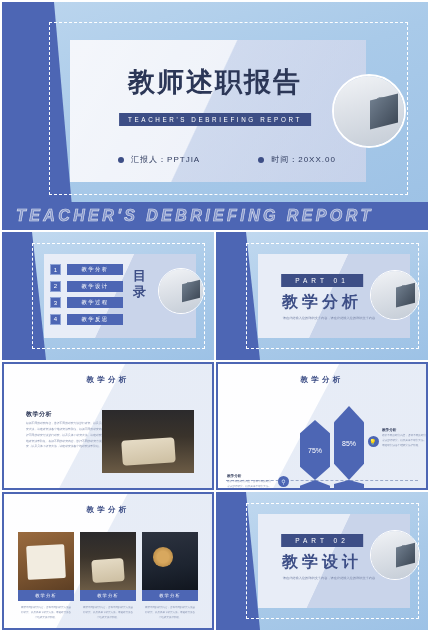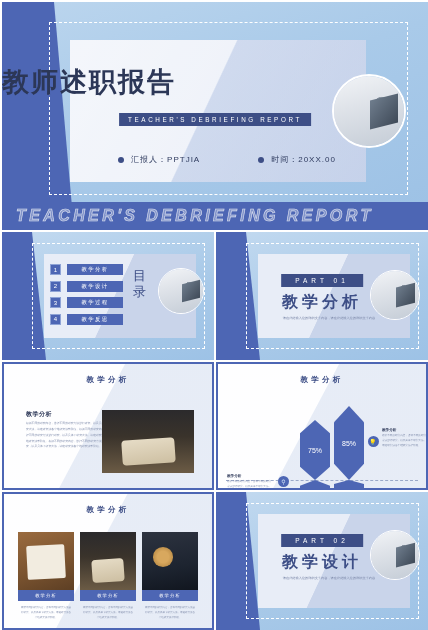--- a/index.html
+++ b/index.html
@@ -33,21 +33,21 @@
   }
   .hero-card {
     position:absolute; left:68px; top:38px; right:62px; bottom:48px;
     background: linear-gradient(120deg,#e7ecf7 0%,#dde4f3 48%,#ccd6ec 100%);
   }
   .hero-diag {
     position:absolute; left:68px; top:38px; right:62px; bottom:48px;
     background: linear-gradient(115deg, rgba(255,255,255,.55) 0%, rgba(255,255,255,.55) 46%, rgba(190,205,232,.45) 46.4%, rgba(190,205,232,.45) 100%);
   }
   .hero-title {
-    position:absolute; left:0; right:0; top:62px; text-align:left;
+    position:absolute; left:0; right:0; top:62px; text-align:center;
     font-size:27px; font-weight:700; letter-spacing:2px; color:#2c3757;
   }
   .hero-sub {
     position:absolute; left:50%; transform:translateX(-50%); top:111px;
     background:#3d4e86; color:#ffffff;
     font-size:6.3px; letter-spacing:2.6px; padding:3px 9px; white-space:nowrap;
   }
   .hero-meta { position:absolute; left:0; right:0; top:152px; display:flex; justify-content:center; gap:34px; }
   .meta-item { display:flex; align-items:center; gap:7px; font-size:8px; color:#2e3a5e; letter-spacing:1px;margin-left:24px; }
   .dot { width:6px; height:6px; border-radius:50%; background:#3d4e86; flex:none; }
@@ -76,21 +76,21 @@
   .div-desc { position:absolute; left:64px; right:50px; top:84px; text-align:center; font-size:3.2px; line-height:1.75; color:#7b87a8; }
   .div-photo { position:absolute; right:8px; top:38px; width:50px; height:50px; border-radius:50%; overflow:hidden; background:#e3e8f0; border:1.5px solid #fff; }
 
   
   .toc { background: linear-gradient(160deg,#c3daf0 0%,#a8c9e8 60%,#9dc2e6 100%); }
   .toc-card { position:absolute; left:42px; top:22px; right:18px; bottom:22px; background: linear-gradient(115deg,#e8edf7 0%,#e8edf7 47%,#c9d4ea 47.4%,#c9d4ea 100%); }
   .toc-list { position:absolute; left:48px; top:32px; display:flex; flex-direction:column; gap:5.5px; }
   .toc-row { display:flex; align-items:center; gap:6px; }
   .toc-num { width:11px; height:11px; background:#4d66b4; color:#fff; font-size:6px; display:flex; align-items:center; justify-content:center; border:1px solid #8fa4d6; }
   .toc-bar { width:56px; height:11px; background:#4d66b4; color:#fff; font-size:5.4px; letter-spacing:1.4px; display:flex; align-items:center; justify-content:center; }
-  .toc-label { position:absolute; left:130px; top:36px; width:16px; font-size:13px; font-weight:400; color:#3d4e86; line-height:1.25; text-align:center; letter-spacing:1px; }
+  .toc-label { position:absolute; left:130px; top:36px; width:16px; font-size:13px; font-weight:700; color:#3d4e86; line-height:1.25; text-align:center; letter-spacing:1px; }
   .toc-photo { position:absolute; right:10px; top:36px; width:46px; height:46px; border-radius:50%; overflow:hidden; background:#e3e8f0; border:1.5px solid #fff; }
 
   
   .content { background:#f7f9fd; border:2.5px solid #4d66b4; }
   .content::before { content:""; position:absolute; inset:0; background:linear-gradient(118deg, rgba(255,255,255,.9) 0%, rgba(255,255,255,.9) 44%, rgba(228,234,245,.85) 44.4%, rgba(228,234,245,.85) 100%); }
   .c-head { position:absolute; left:0; right:0; top:11px; text-align:center; font-size:7.5px; font-weight:700; color:#3d4e86; letter-spacing:3.2px; }
 
   
   .cA-h { position:absolute; left:22px; top:46px; font-size:6px; font-weight:700; color:#2c3757; letter-spacing:.5px; }
   .cA-p { position:absolute; left:22px; top:57px; width:84px; font-size:2.8px; line-height:2.1; color:#8490ae; }

